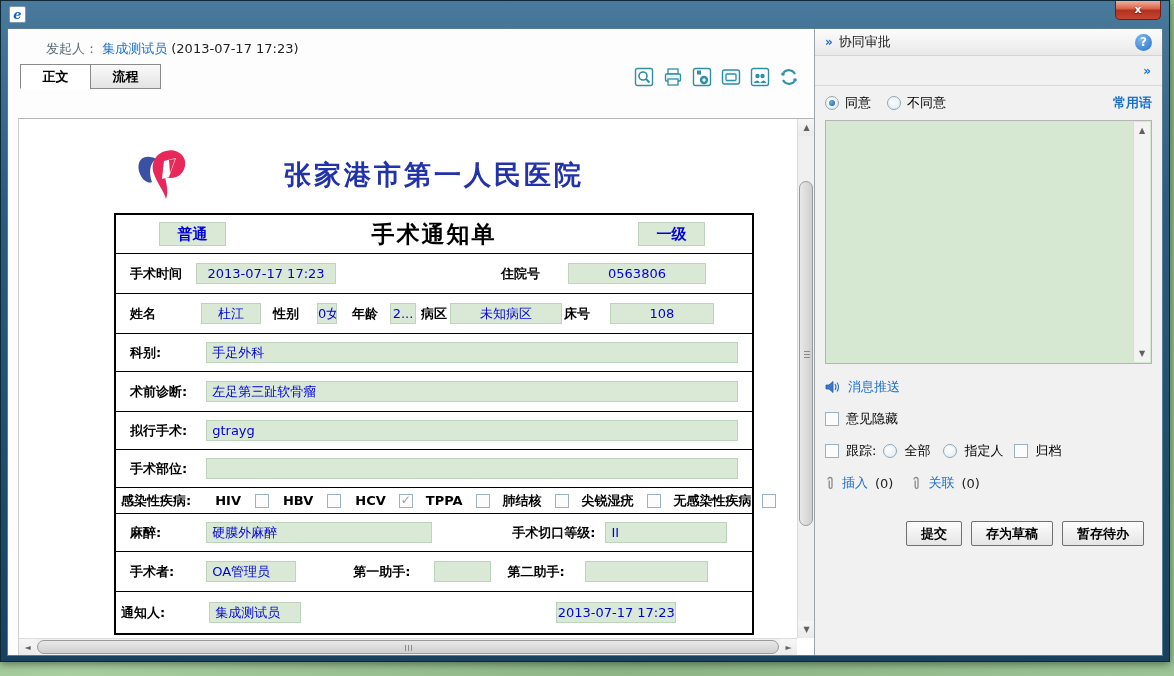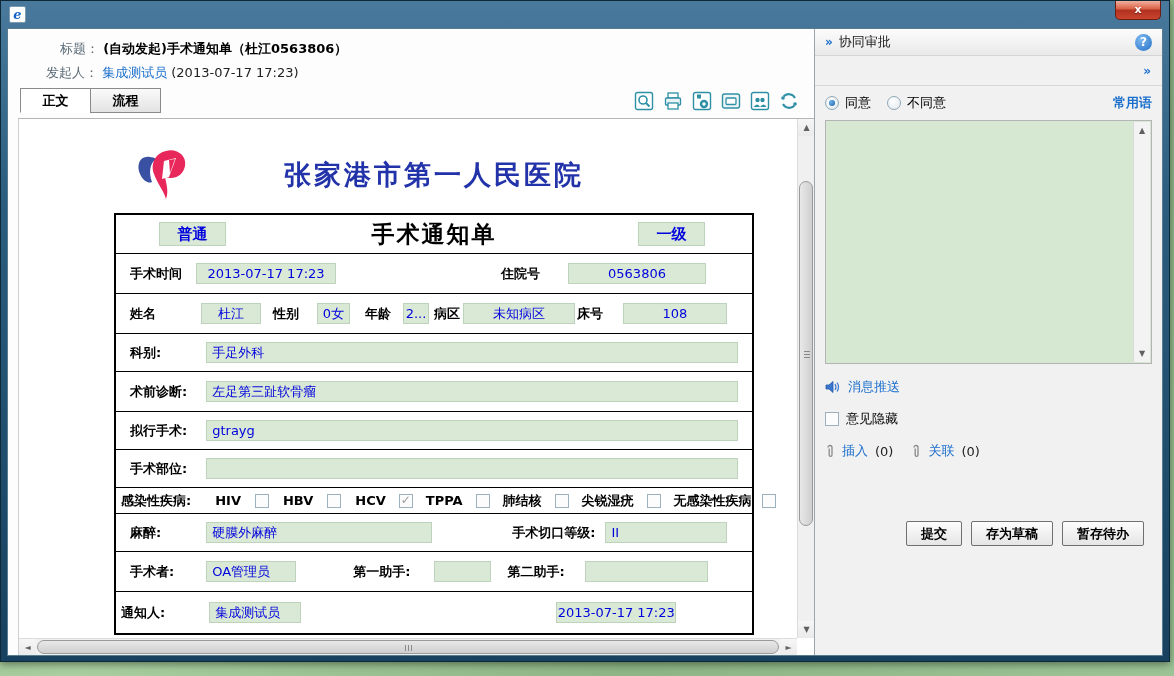--- a/index.html
+++ b/index.html
@@ -117,24 +117,20 @@
 <div class="window">
   <div class="titlebar">
     <div class="ie-icon">e</div>
     <div class="close-btn">x</div>
   </div>
 
   <div class="win-content">
 
     <div class="left-pane">
       <div class="doc-head">
-        <div class="head-line l1">
-          <span class="head-label">标题：</span>
-          <span class="head-title">(自动发起)手术通知单（杜江0563806）</span>
-        </div>
         <div class="head-line l2">
           <span class="head-label">发起人：</span>
           <span class="link">集成测试员</span>
           <span class="head-time">(2013-07-17 17:23)</span>
         </div>
       </div>
 
       <div class="tab-bar">
         <span class="tab active">正文</span><span class="tab inactive">流程</span>
         <div class="toolbar">
@@ -211,21 +207,21 @@
               <span class="flabel" style="margin-left:14px">手术时间</span>
               <span class="gfield tc" style="width:140px; margin-left:14px">2013-07-17 17:23</span>
               <span class="flabel" style="margin-left:165px">住院号</span>
               <span class="gfield tc" style="width:138px; margin-left:28px">0563806</span>
             </div>
 
             <div class="frow" style="height:40px">
               <span class="flabel" style="margin-left:14px">姓名</span>
               <span class="gfield tc" style="width:60px; margin-left:45px">杜江</span>
               <span class="flabel" style="margin-left:12px">性别</span>
-              <span class="gfield tc" style="width:33px; margin-left:18px">0女</span>
+              <span class="gfield tc" style="width:20px; margin-left:18px">0女</span>
               <span class="flabel" style="margin-left:15px">年龄</span>
               <span class="gfield tc" style="width:26px; margin-left:12px">2...</span>
               <span class="flabel" style="margin-left:5px">病区</span>
               <span class="gfield tc" style="width:112px; margin-left:3px">未知病区</span>
               <span class="flabel" style="margin-left:2px">床号</span>
               <span class="gfield tc" style="width:104px; margin-left:20px">108</span>
             </div>
 
             <div class="frow" style="height:38px">
               <span class="flabel" style="margin-left:14px">科别:</span>
@@ -341,20 +337,30 @@
               </svg>
             </span>
           <span class="link">消息推送</span>
         </div>
 
         <div class="rp-line">
           <span class="cb"></span>
           <span>意见隐藏</span>
         </div>
 
+        <div class="rp-line">
+          <span class="cb"></span>
+          <span>跟踪:</span>
+          <span class="radio"></span>
+          <span>全部</span>
+          <span class="radio" style="margin-left:6px"></span>
+          <span>指定人</span>
+          <span class="cb" style="margin-left:4px"></span>
+          <span>归档</span>
+        </div>
 
         <div class="rp-line">
           <span>
             <svg width="10" height="15" viewBox="0 0 10 15">
                 <path d="M3 3.5 a2 2 0 0 1 4 0 V11 a1.4 1.4 0 0 1 -2.8 0 V4.5" fill="none" stroke="#8a8a8a" stroke-width="1.3"></path>
               </svg>
             </span>
           <span class="link">插入</span>
           <span class="count">(0)</span>
           <span style="width:4px"></span>

